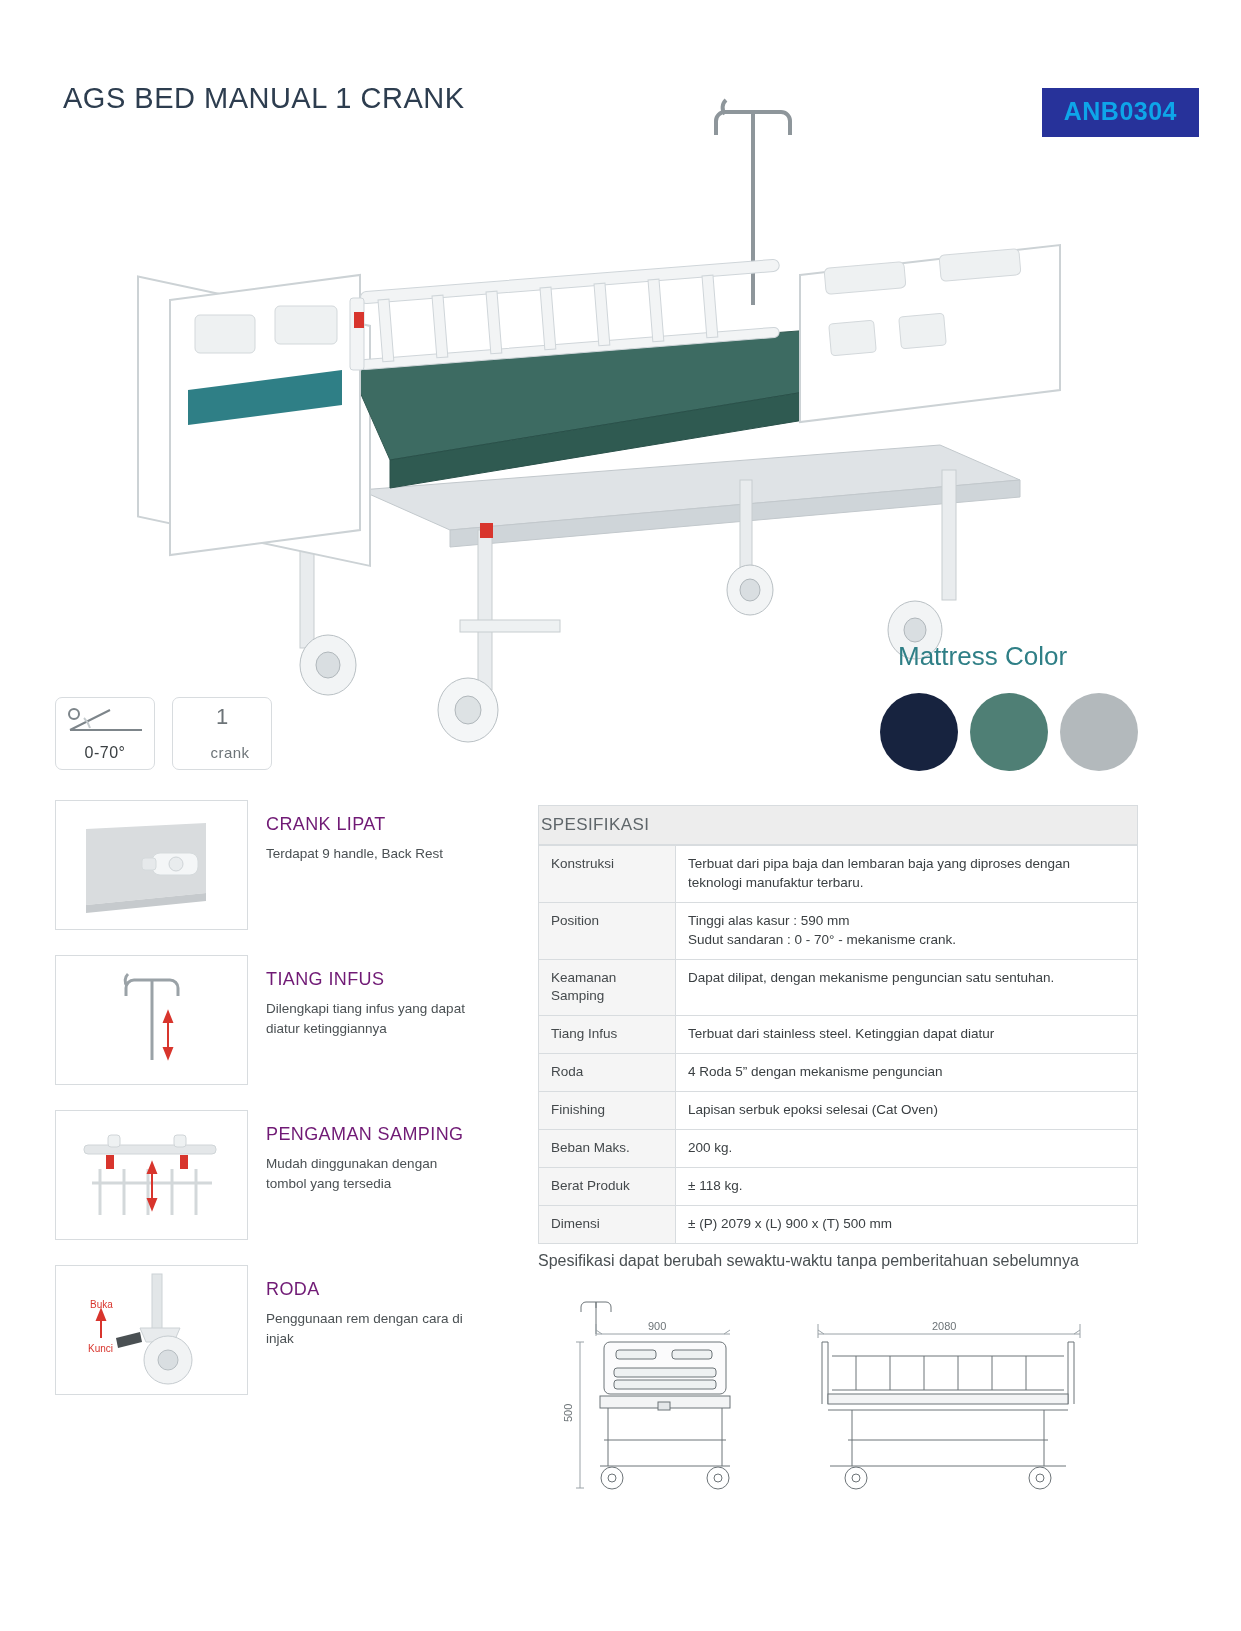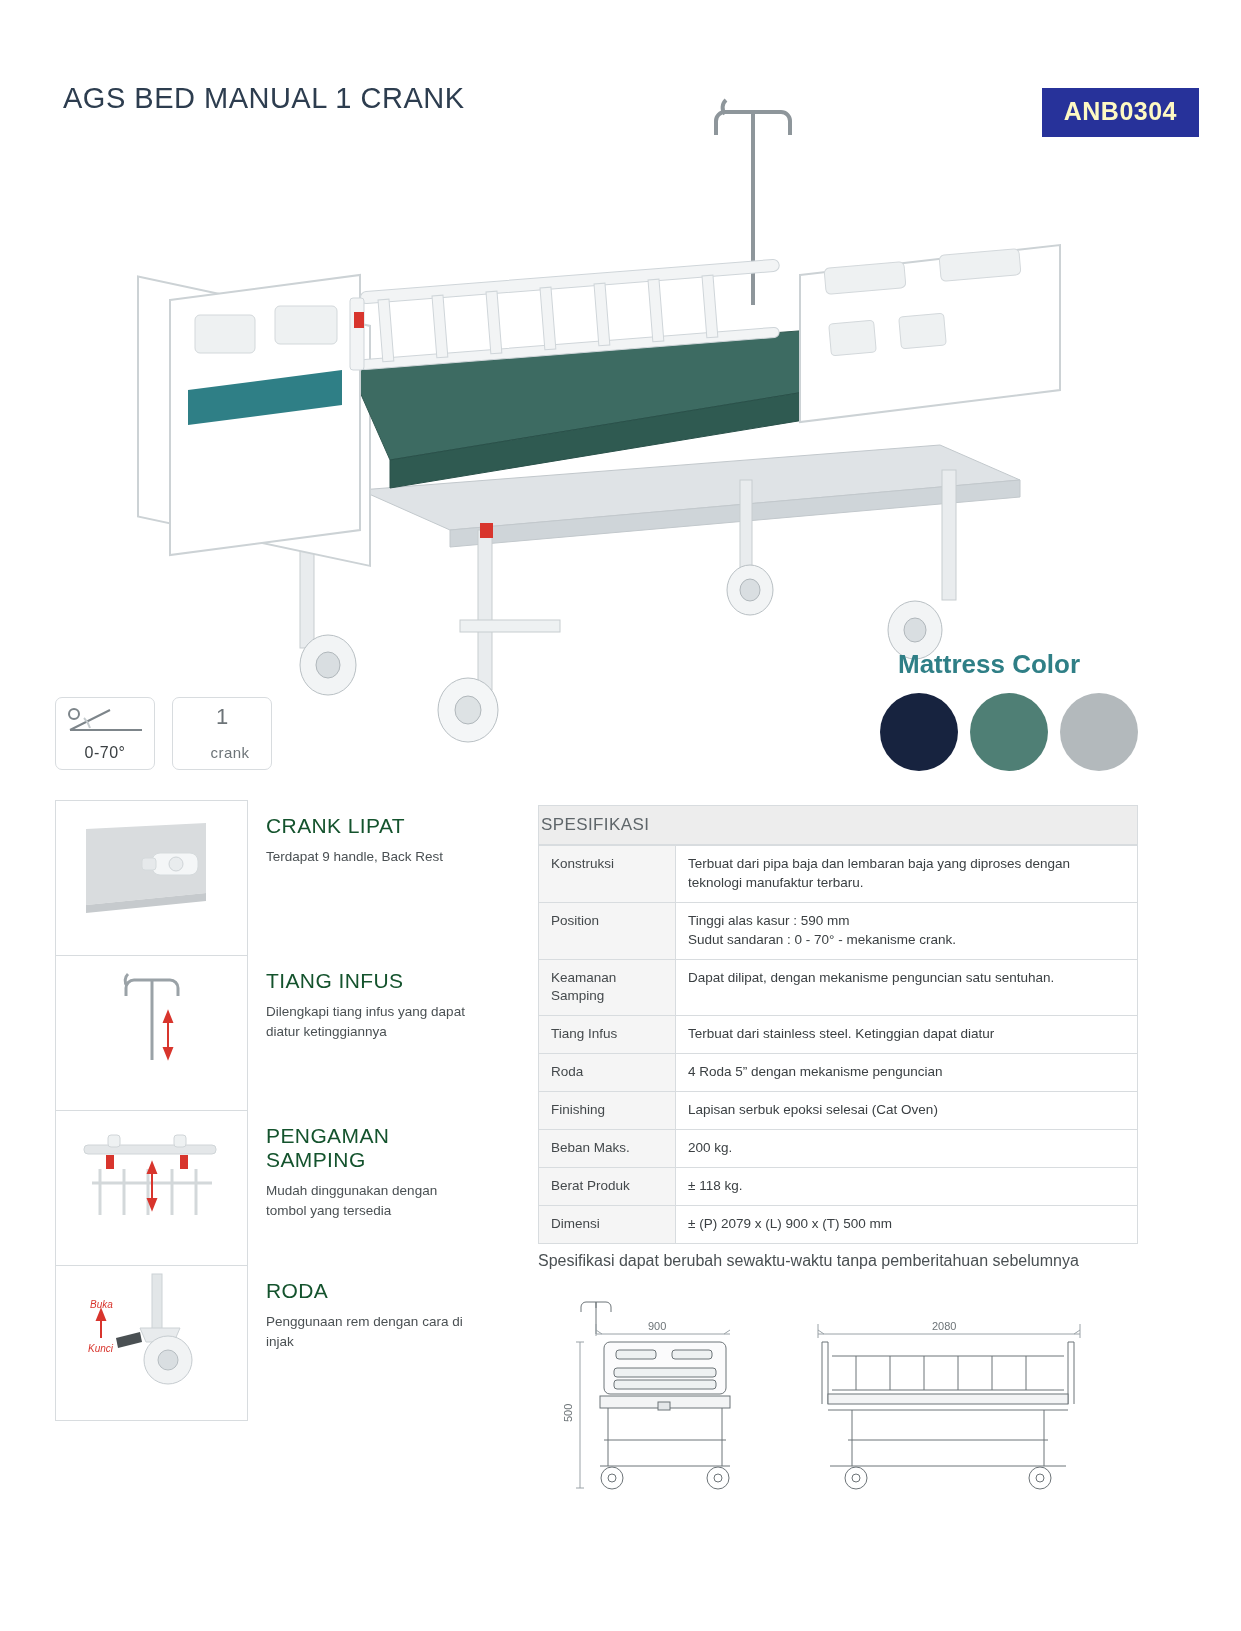--- a/index.html
+++ b/index.html
@@ -16,21 +16,21 @@
   #header {
     position:absolute; left:0; top:0; width:1241px; height:150px;
   }
   #product-title {
     position:absolute; left:63px; top:82px;
     font-size:29px; letter-spacing:0.5px;
     color:#2d3d4f; font-weight:400;
   }
   #code-badge {
     position:absolute; right:42px; top:88px;
-    background:#27329a; color:#fef9c3;
+    background:#27329a; color:#0ea5e9;
     font-size:25px; font-weight:bold;
     padding:9px 22px 11px 22px;
     letter-spacing:0.5px;
   }
   
   #hero { position:absolute; left:60px; top:60px; width:1080px; height:700px; }
   
   #badges { position:absolute; left:55px; top:697px; width:260px; height:75px; }
   .badge-box {
     position:absolute; top:0; width:100px; height:73px;
@@ -47,36 +47,36 @@
     position:absolute; left:0; right:0; top:6px; text-align:center;
     font-size:22px; color:#6d7478; font-weight:300;
   }
   .badge-crank-label {
     position:absolute; left:16px; right:0; bottom:8px; text-align:center;
     font-size:15px; color:#6d7478; letter-spacing:0.5px;
   }
   
   #mattress-color-block { position:absolute; left:880px; top:640px; width:250px; height:150px; }
   #mattress-color-title {
-    position:absolute; left:18px; top:9px; font-size:26px; color:#2f7f86; font-weight:700;
+    position:absolute; left:18px; top:1px; font-size:26px; color:#2f7f86; font-weight:400;
   }
   .swatch { position:absolute; top:53px; width:78px; height:78px; border-radius:50%; }
   #swatch-0 { left:0px; }
   #swatch-1 { left:90px; }
   #swatch-2 { left:180px; }
   
   #features { position:absolute; left:55px; top:800px; width:430px; }
   .feature-row { position:relative; height:142px; margin-bottom:13px; }
   .feature-thumb {
-    position:absolute; left:0; top:0; width:193px; height:156px;
-    border:1px solid #d8dcdf; background:#ffffff; overflow:hidden;font-style:italic;
+    position:absolute; left:0; top:0; width:193px; height:130px;
+    border:1px solid #d8dcdf; background:#ffffff; overflow:hidden;
   }
   .feature-text { position:absolute; left:211px; top:14px; width:215px; }
   .feature-title {
-    font-size:21px; color:#14532d; letter-spacing:0.4px; margin-bottom:9px;
+    font-size:18px; color:#701a75; letter-spacing:0.4px; margin-bottom:9px;
   }
   .feature-desc { font-size:13.5px; color:#4a5053; line-height:1.45; }
   
   #spec-block { position:absolute; left:538px; top:805px; width:600px; }
   #spec-head {
     background:#ededed; border:1px solid #d8dcdf;
     font-size:17px; color:#5f666a; padding:9px 2px; letter-spacing:0.4px;
   }
   table#spec-table { border-collapse:collapse; width:600px; font-size:13.5px; }
   table#spec-table td {

